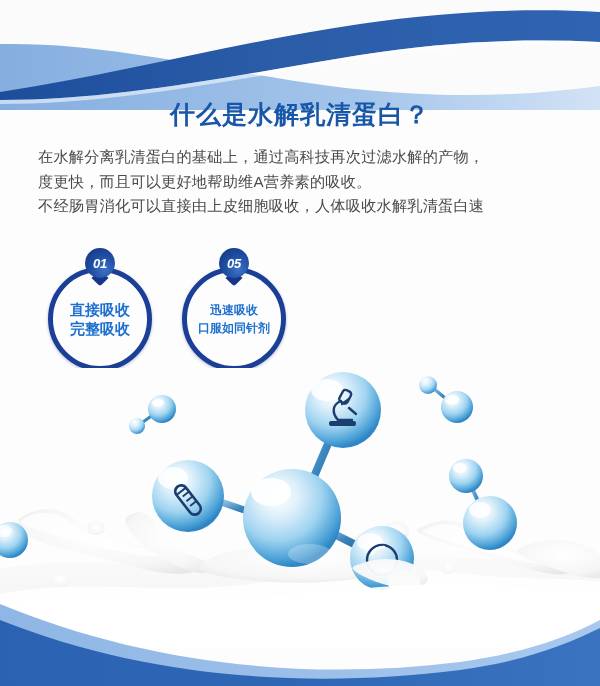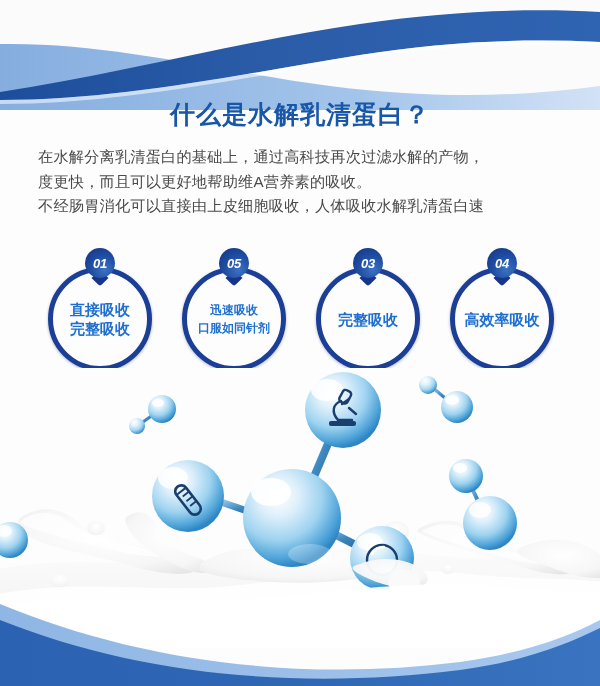--- a/index.html
+++ b/index.html
@@ -191,43 +191,21 @@
         <div class="tip"></div>
         <div class="drop"></div>
         <div class="num">05</div>
       </div>
       <div class="label">
         <span>迅速吸收</span>
         <span>口服如同针剂</span>
       </div>
     </div>
 
-    <div class="feature three" style="left:316px;">
-      <div class="ring"></div>
-      <div class="badge">
-        <div class="tip"></div>
-        <div class="drop"></div>
-        <div class="num">03</div>
-      </div>
-      <div class="label">
-        <span>完整吸收</span>
-      </div>
-    </div>
-
-    <div class="feature four" style="left:450px;">
-      <div class="ring"></div>
-      <div class="badge">
-        <div class="tip"></div>
-        <div class="drop"></div>
-        <div class="num">04</div>
-      </div>
-      <div class="label">
-        <span>高效率吸收</span>
-      </div>
-    </div>
+
 
   </div>
 
   <div class="illus">
     <svg width="600" height="280" viewBox="0 0 600 280" xmlns="http://www.w3.org/2000/svg">
       <defs>
         <radialGradient id="gSphere" cx="36%" cy="28%" r="72%">
           <stop offset="0%" stop-color="#ffffff"></stop>
           <stop offset="28%" stop-color="#dff0fb"></stop>
           <stop offset="62%" stop-color="#9ed3f0"></stop>

